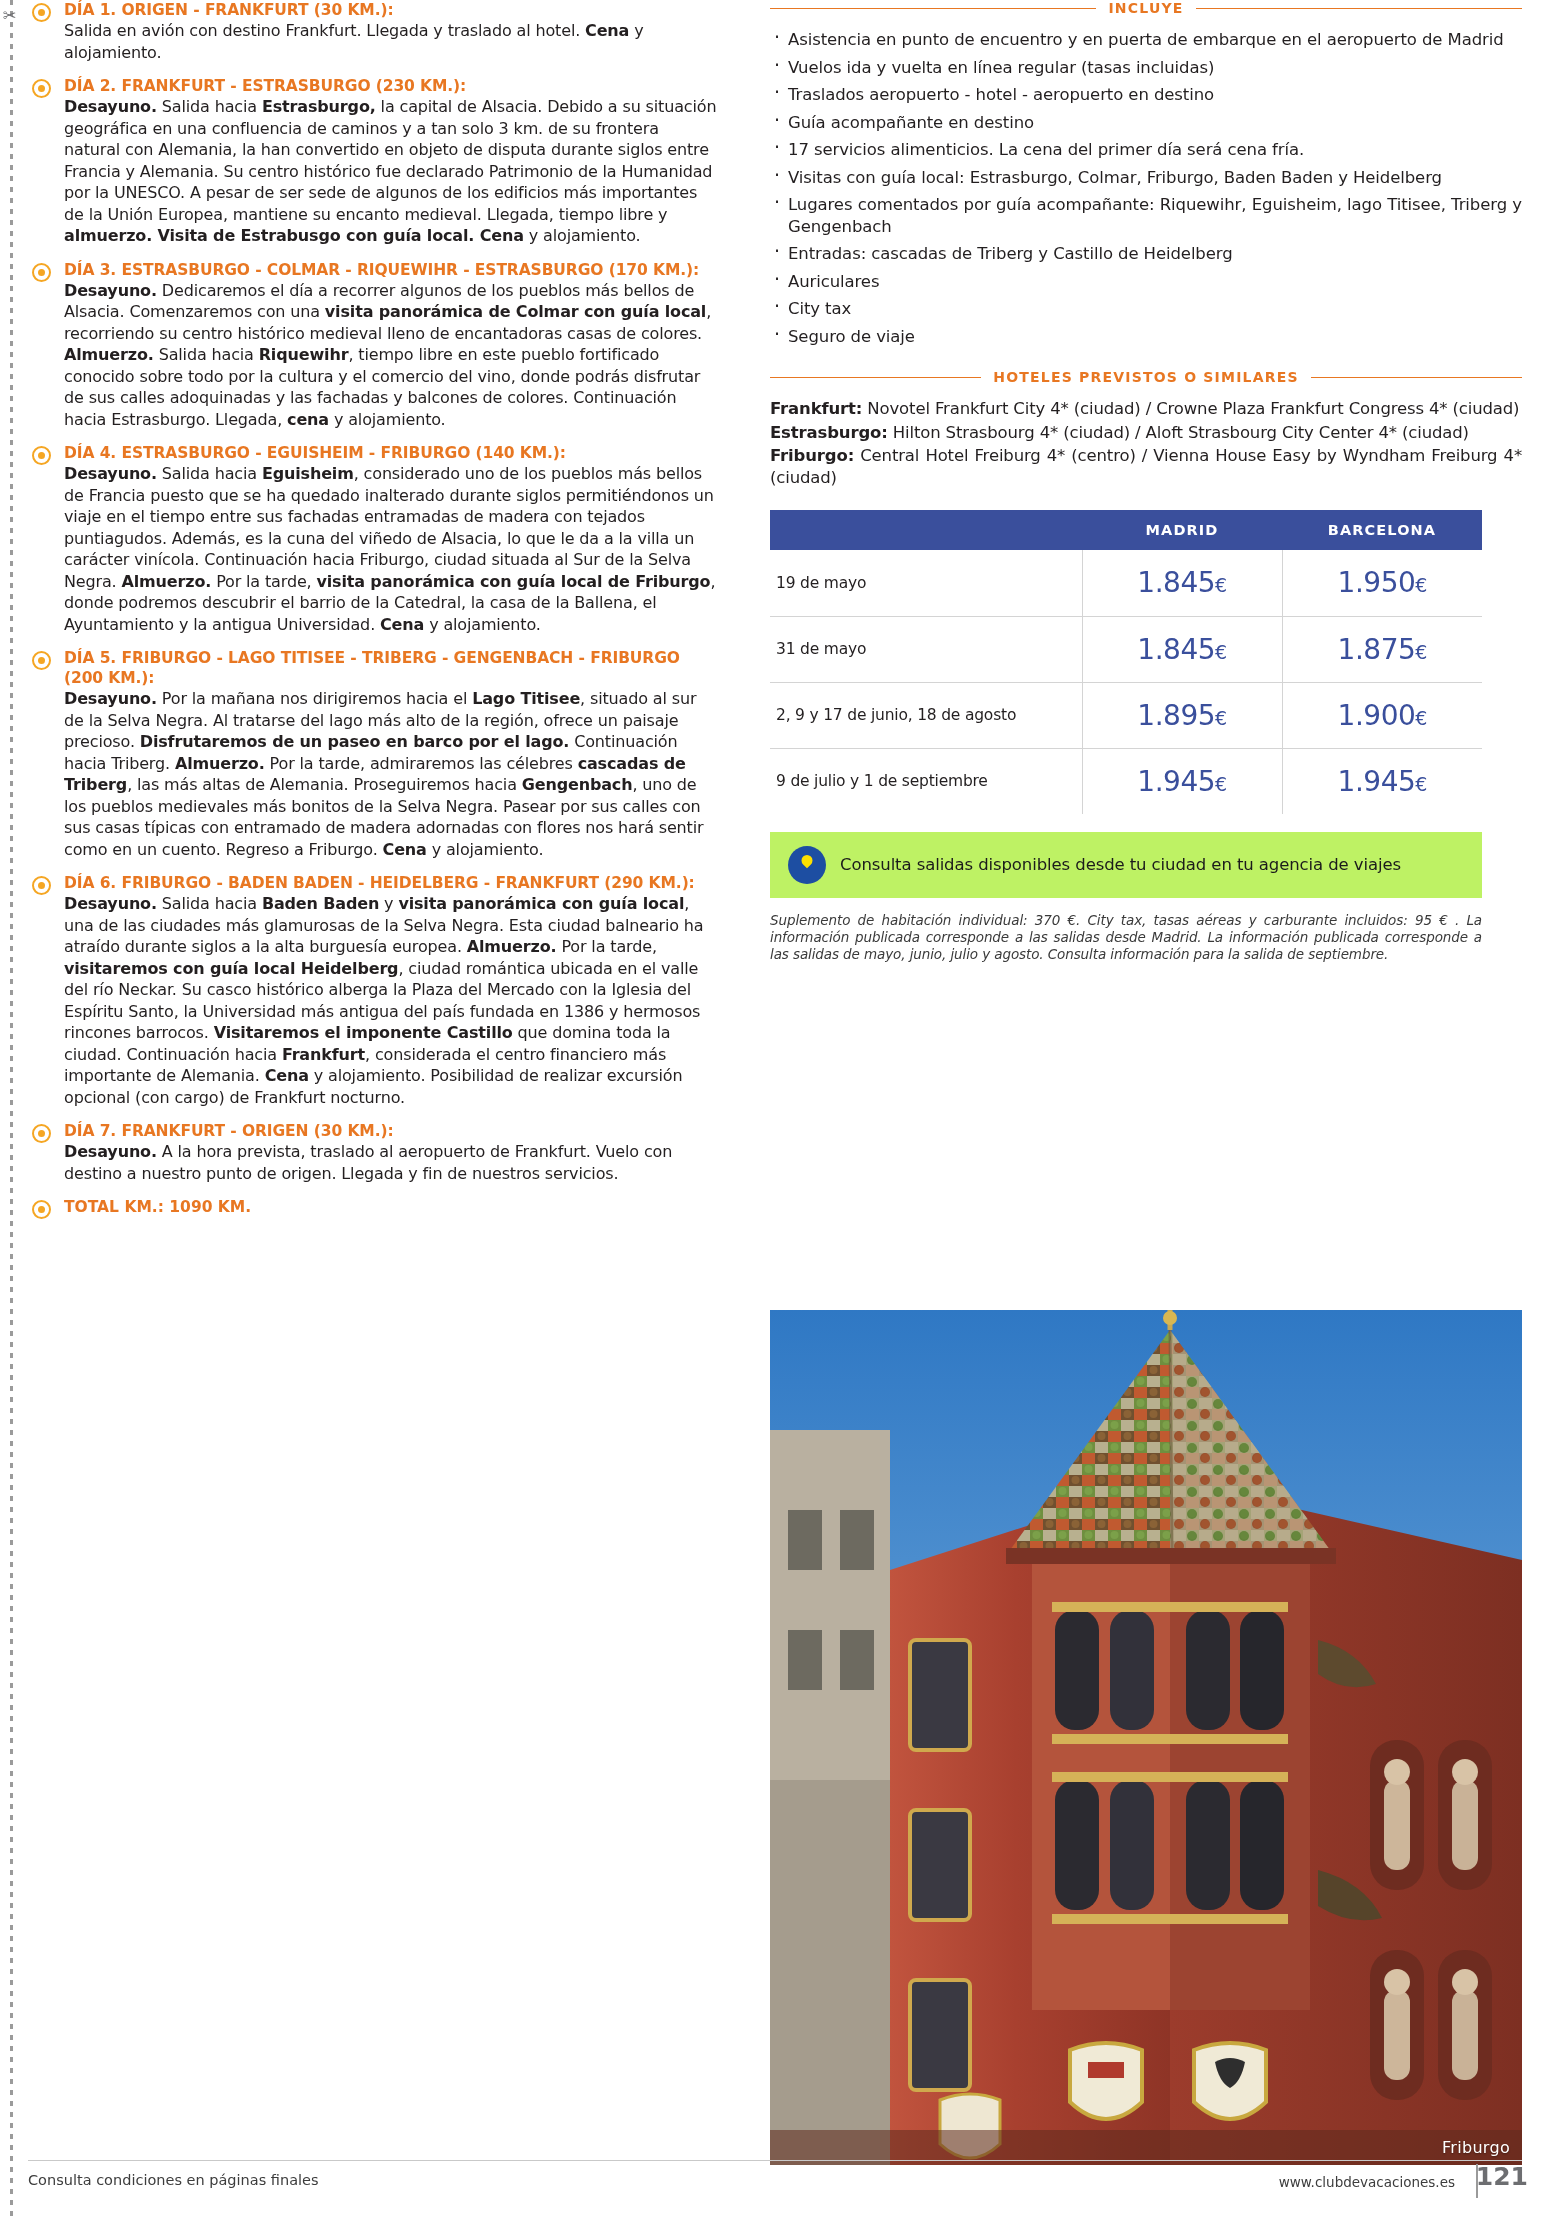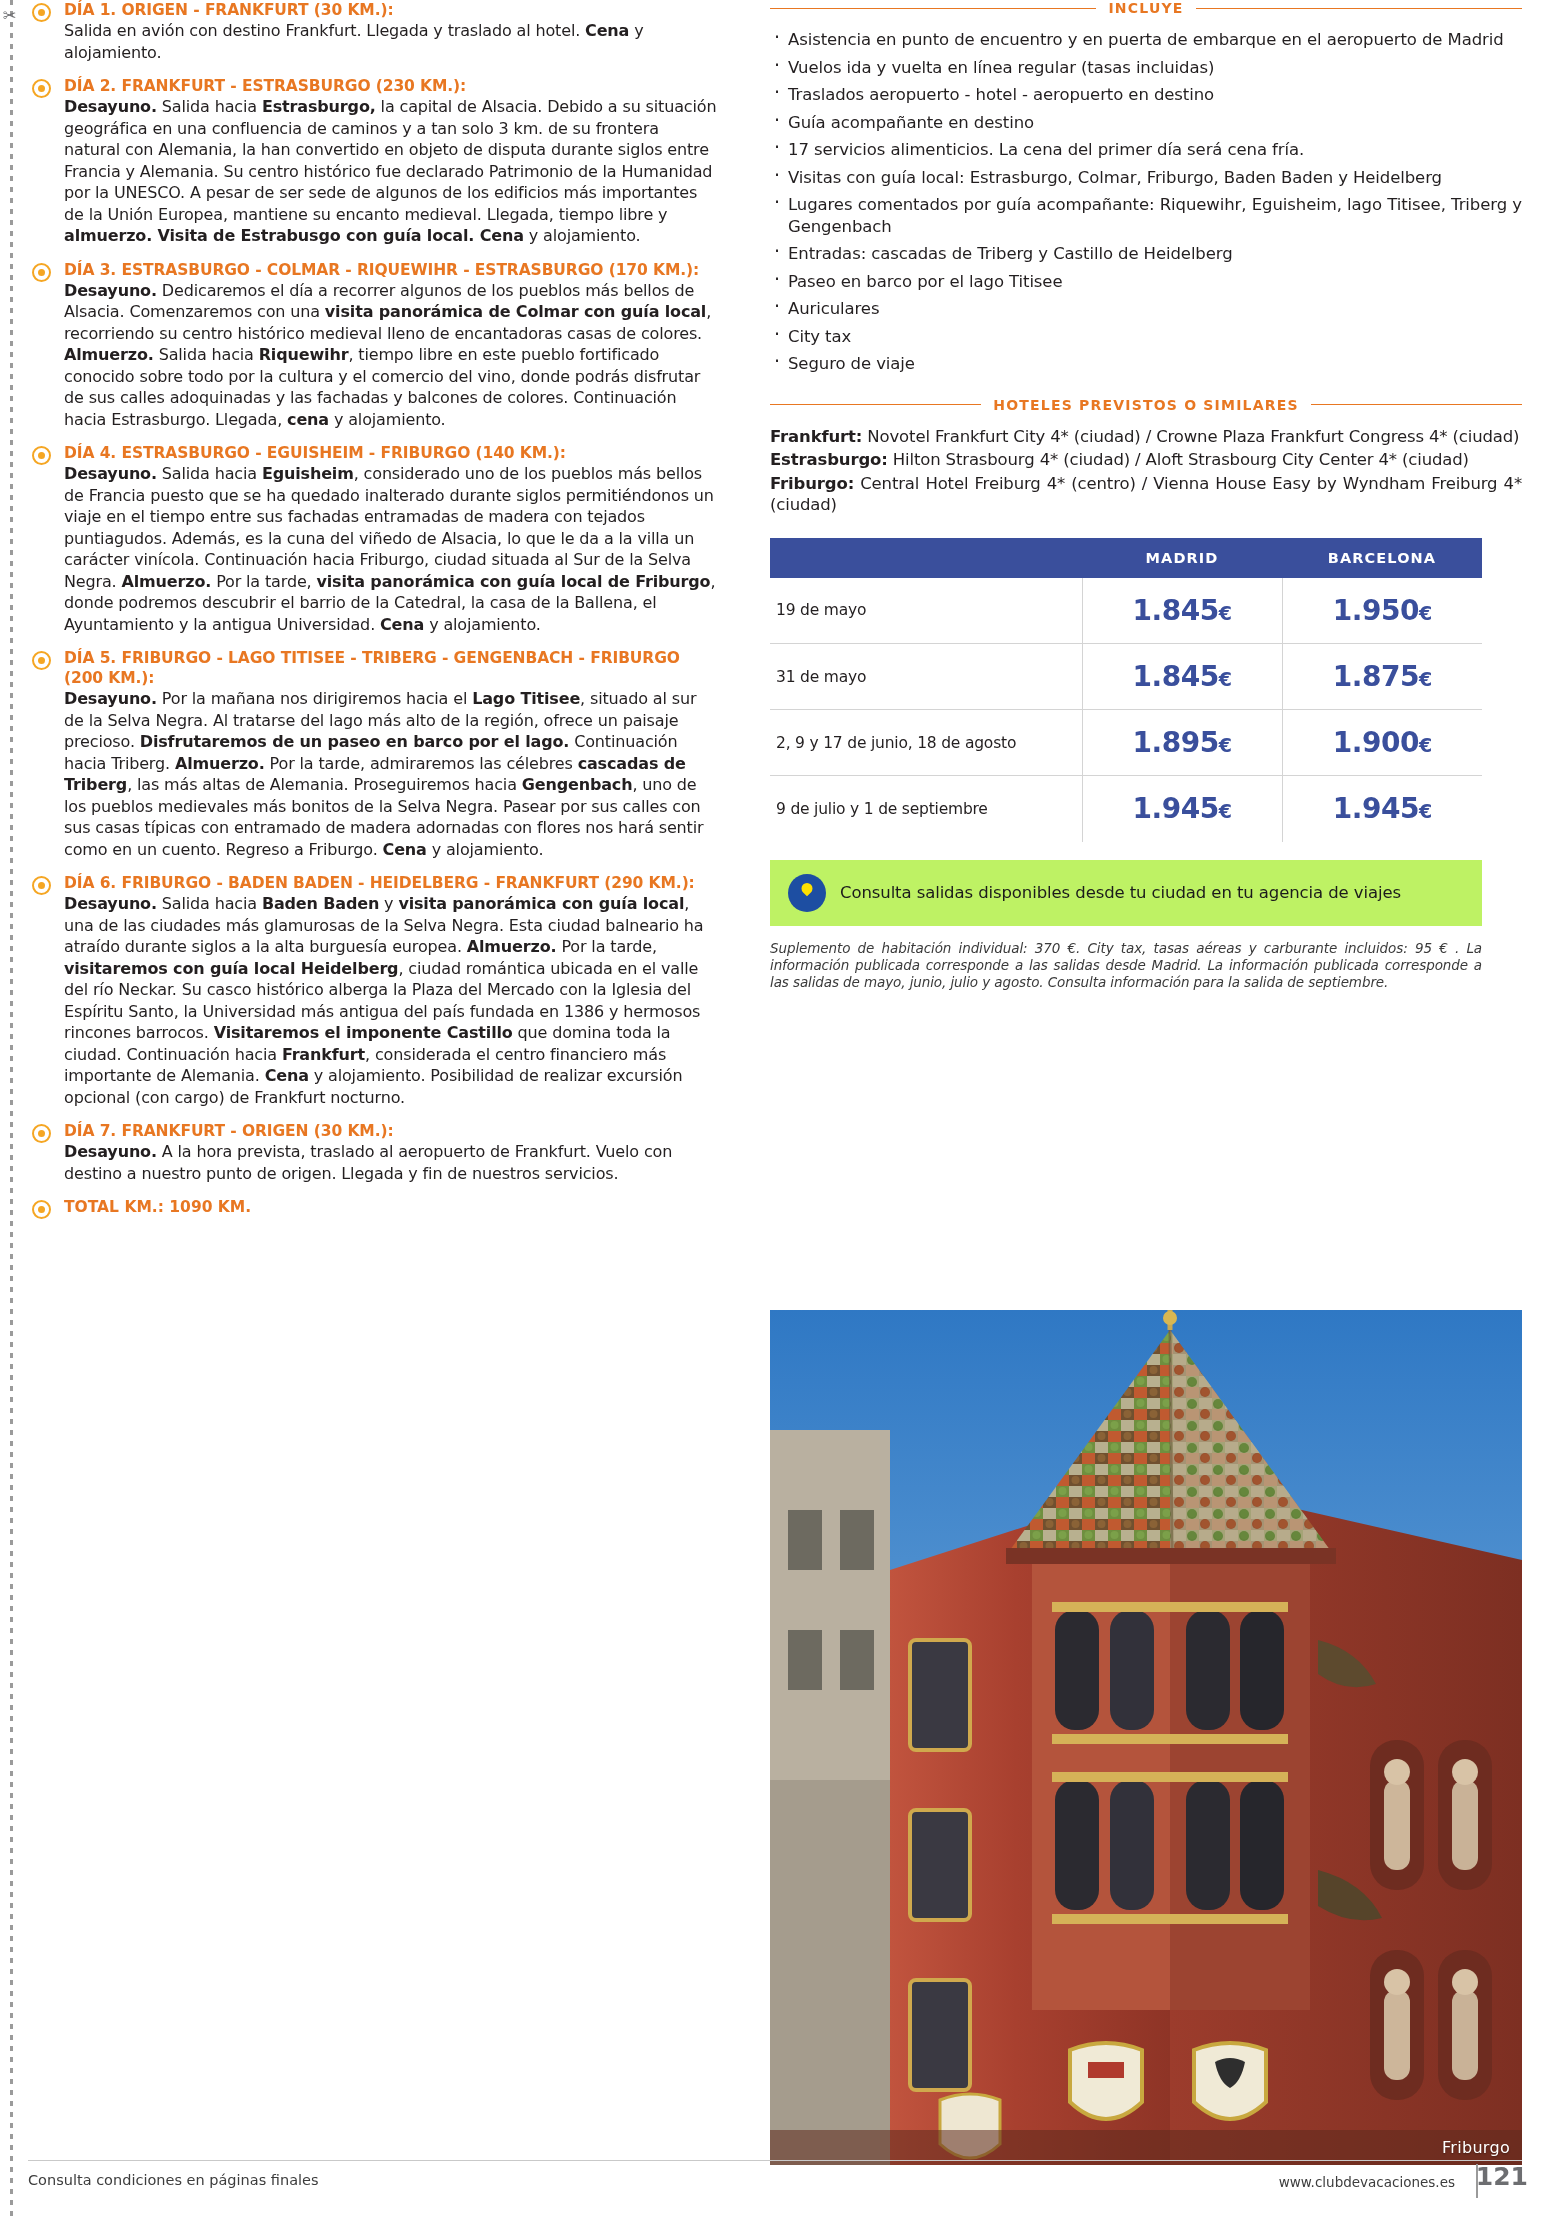--- a/index.html
+++ b/index.html
@@ -166,21 +166,21 @@
   .price-table tbody tr:last-child td { border-bottom: none; }
   td.date-cell {
     font-size: 15.5px;
     color: #231f20;
     padding-left: 6px;
     letter-spacing: -0.2px;
   }
   td.price-cell {
     text-align: center;
     font-size: 28px;
-    font-weight: bold;
+    font-weight: normal;
     color: #3a4f9c;
     letter-spacing: -0.5px;
     margin-top: 24px;
   }
   td.price-cell .eur { font-size: 19px; }
   td.sep { border-left: 1px solid #d4d4d4; }
 
   .cta-band {
     margin-top: 18px;
     width: 712px;
@@ -347,21 +347,20 @@
 
     <ul class="incl-list" id="includes-container">
         <li>Asistencia en punto de encuentro y en puerta de embarque en el aeropuerto de Madrid</li>
         <li>Vuelos ida y vuelta en línea regular (tasas incluidas)</li>
         <li>Traslados aeropuerto - hotel - aeropuerto en destino</li>
         <li>Guía acompañante en destino</li>
         <li>17 servicios alimenticios. La cena del primer día será cena fría.</li>
         <li>Visitas con guía local: Estrasburgo, Colmar, Friburgo, Baden Baden y Heidelberg</li>
         <li>Lugares comentados por guía acompañante: Riquewihr, Eguisheim, lago Titisee, Triberg y Gengenbach</li>
         <li>Entradas: cascadas de Triberg y Castillo de Heidelberg</li>
-        <li>Paseo en barco por el lago Titisee</li>
         <li>Auriculares</li>
         <li>City tax</li>
         <li>Seguro de viaje</li>
       </ul>
 
     <div class="sec-head" style="margin-top:22px;">
       <span class="rule"></span>
       <span class="label">HOTELES PREVISTOS O SIMILARES</span>
       <span class="rule"></span>
     </div>

